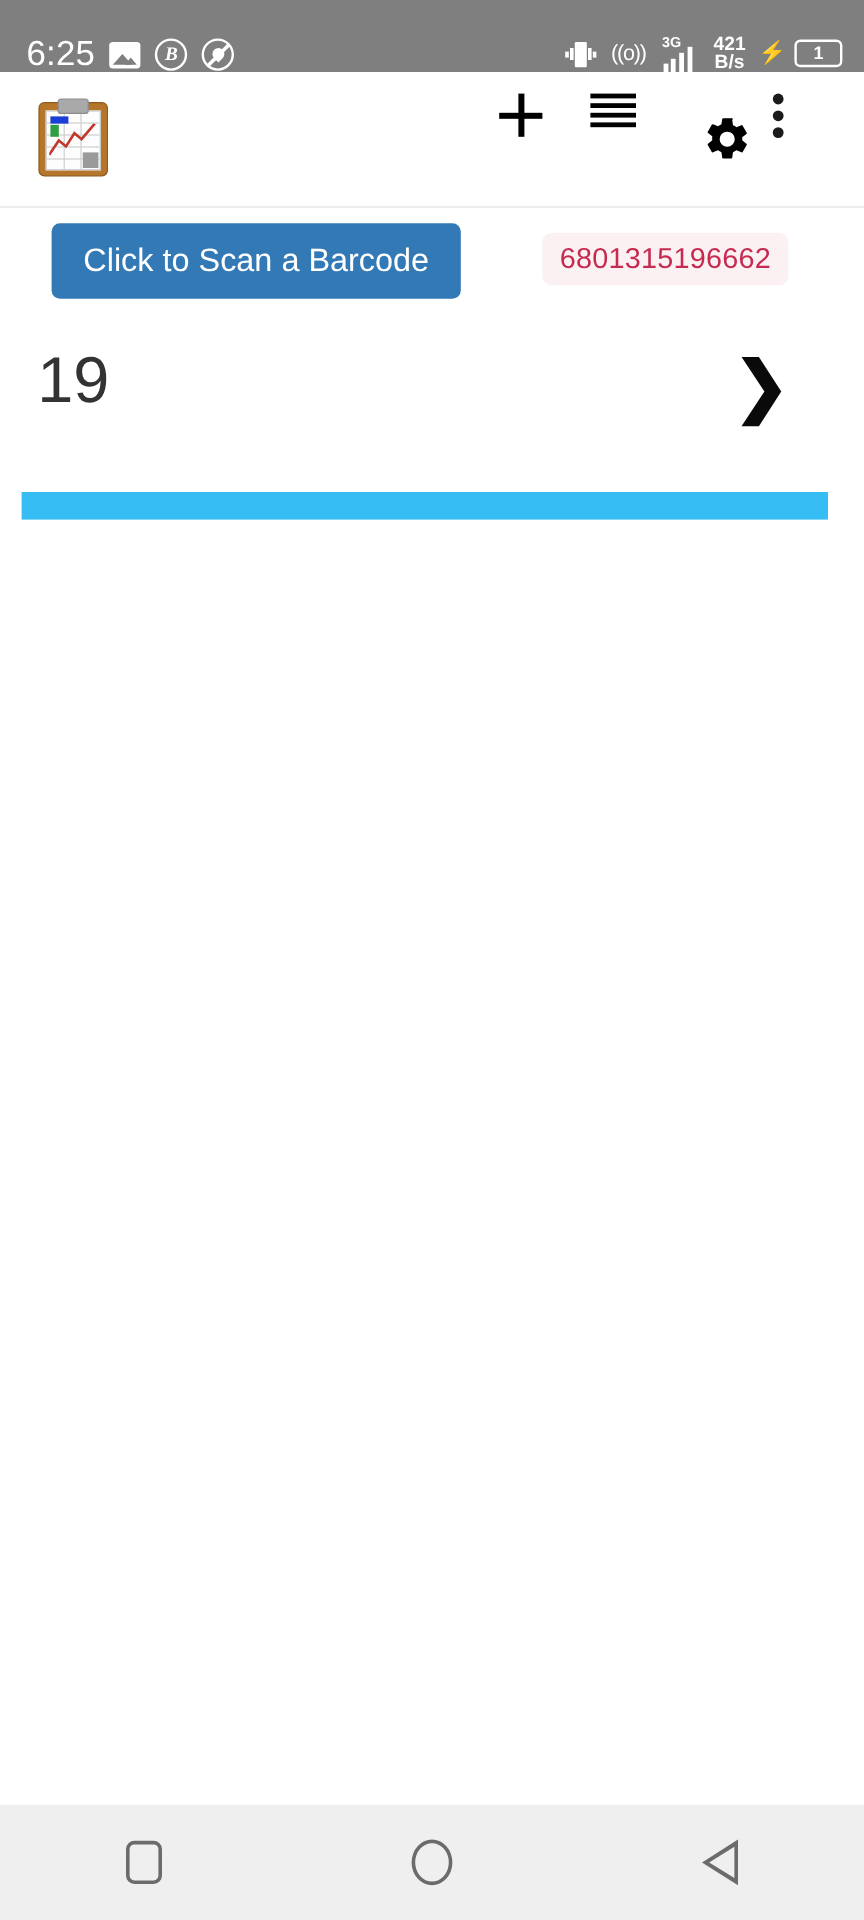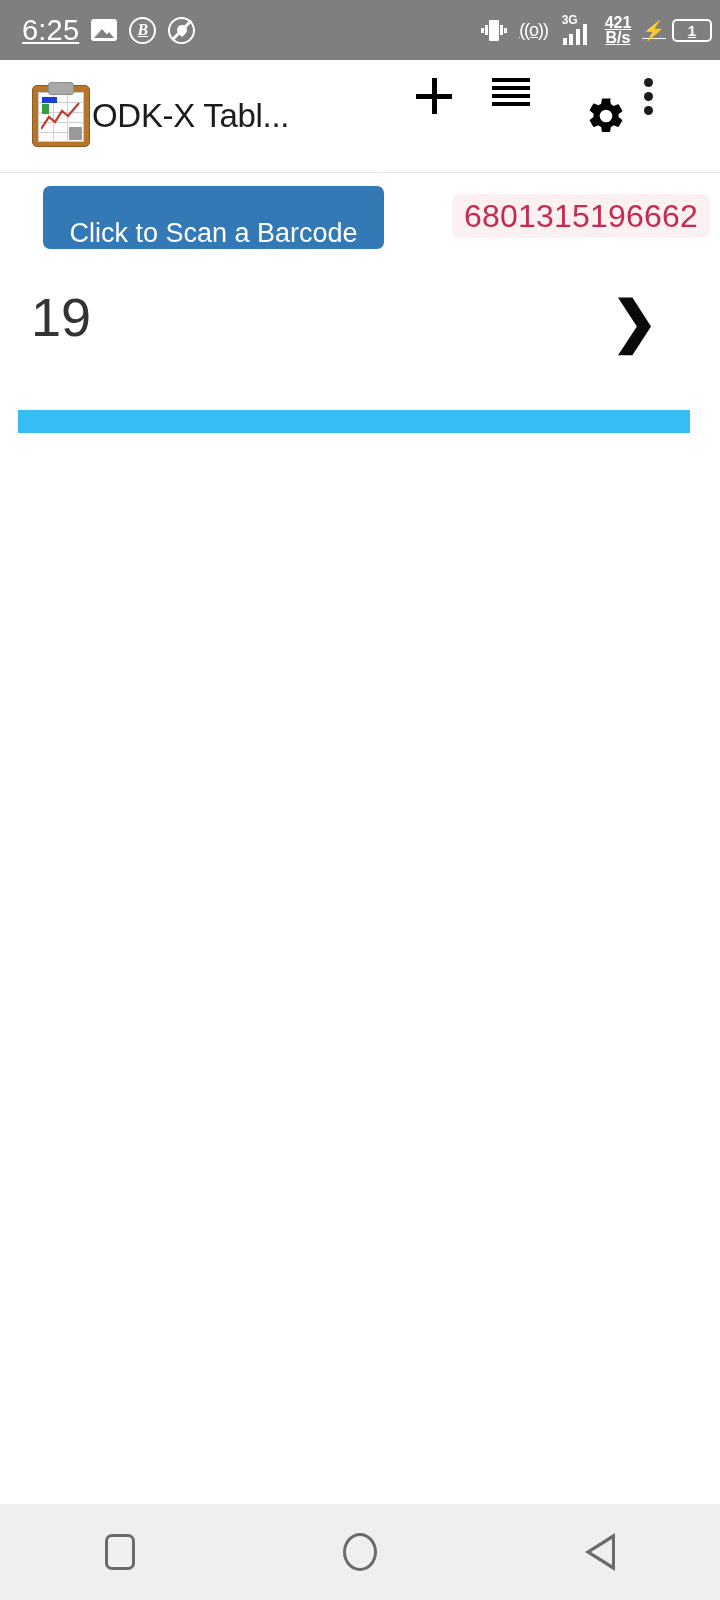--- a/index.html
+++ b/index.html
@@ -9,24 +9,23 @@
     font-family:"Liberation Sans", sans-serif;
     overflow:hidden;
   }
   #screen { position:relative; width:720px; height:1600px; background:#fff; }
 
   
   .status-bar {
     position:absolute; top:0; left:0;
     width:720px; height:60px;
     background:#7f7f7f;
-    display:flex; align-items:center;
-    padding:0 8px 0 22px;
+    display:flex; align-items:flex-end;
+    padding:0 18px 0 22px;
     color:#ffffff;
-    text-decoration:underline;
   }
   .status-left { display:flex; align-items:center; gap:12px; }
   .status-time { font-size:29px; font-weight:400; letter-spacing:.2px; line-height:1; }
   .status-right { margin-left:auto; display:flex; align-items:center; gap:11px; }
 
   .ic { display:inline-block; position:relative; }
 
   
   .ic-photo { width:26px; height:22px; background:#fff; border-radius:3px; overflow:hidden; }
   .ic-photo::after {
@@ -146,27 +145,27 @@
   .content { position:absolute; top:174px; left:0; width:720px; bottom:96px; background:#fff; }
 
   .scan-row { position:absolute; left:0; top:12px; width:720px; height:70px; }
   .scan-btn {
     position:absolute; left:43px; top:0;
     width:341px; height:63px;
     background:#3379b5; color:#ffffff;
     border:none; border-radius:7px;
     font-family:"Liberation Sans", sans-serif;
     font-size:27px; line-height:63px; text-align:center;
-    padding:16px; cursor:pointer;
+    padding:0; cursor:pointer;
   }
   .barcode-val {
     position:absolute; left:452px; top:8px;
     min-width:205px; height:44px;
     background:#fbf1f3; border-radius:8px;
-    color:#c62a4f; font-size:32px;
+    color:#c62a4f; font-size:24px;
     display:flex; align-items:center; justify-content:center;
     padding:0 12px; letter-spacing:.2px;
   }
 
   .count-row { position:absolute; left:0; top:116px; width:720px; height:90px; }
   .count-val { position:absolute; left:31px; top:0; font-size:54px; color:#333333; line-height:1; }
   .chev { position:absolute; right:62px; top:4px; font-size:56px; color:#0a0a0a; line-height:1; font-weight:bold; }
 
   .blue-bar { position:absolute; left:18px; top:236px; width:672px; height:23px; background:#36bdf4; }
 
@@ -235,21 +234,20 @@
         <div class="cb-blue"></div>
         <div class="cb-green"></div>
         <svg class="cb-line" viewBox="0 0 40 28" preserveAspectRatio="none">
           <polyline points="0,26 8,14 14,19 21,8 27,13 38,0" fill="none" stroke="#c0392b" stroke-width="2.2"></polyline>
         </svg>
         <div class="cb-fold"></div>
       </div>
       <div class="cb-clip"></div>
     </div>
 
-    <div class="app-title">ODK-X Tabl...</div>
 
     <div class="bar-actions">
       <div class="act">
         <span class="ic-plus"></span>
       </div>
       <div class="act">
         <span class="ic-ham">
             <i></i>
             <i></i>
             <i></i>

